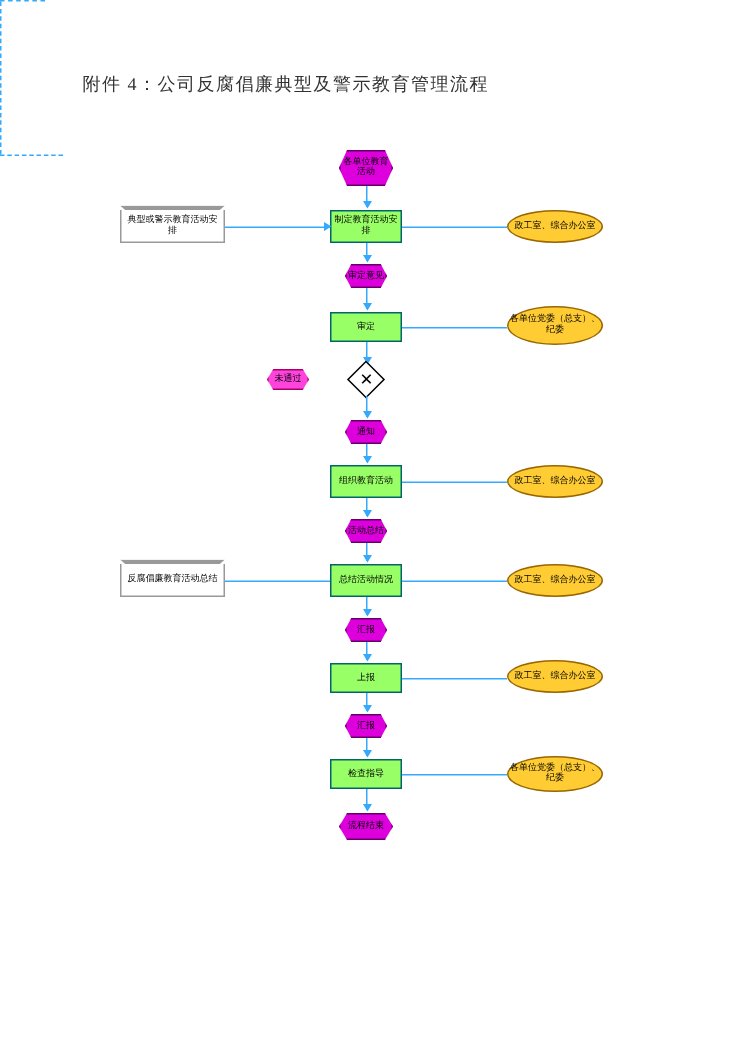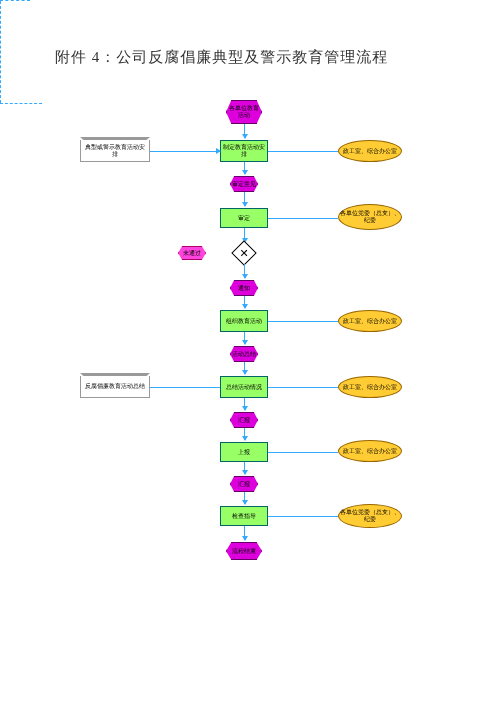--- a/index.html
+++ b/index.html
@@ -1,17 +1,17 @@
 <!DOCTYPE html>
 <html><head>
 <meta charset="utf-8">
 <style>
   html,body{margin:0;padding:0;background:#fff;font-family:"SimSun","Songti SC",serif}
   .page{width:500px;height:707px;position:relative;background:#fff}
-  .title{position:absolute;left:55px;top:48px;font-size:15px;color:#333;letter-spacing:1px}
+  .title{position:absolute;left:55px;top:48px;font-size:12px;color:#333;letter-spacing:1px}
   .shape{position:absolute;display:flex;align-items:center;justify-content:center;text-align:center;font-size:6px;line-height:1.15;color:#000;box-sizing:border-box}
   .process{background:#9f6;border:1px solid #066}
   .hexagon{background:#d0d;border:1px solid #606;clip-path:polygon(15% 0,85% 0,100% 50%,85% 100%,15% 100%,0 50%)}
   .ellipse{background:#fc3;border:1px solid #960;border-radius:50%}
   .note{background:#fff;border:1px solid #999;border-top:none;padding:2px}
   .note::before{content:"";position:absolute;left:-1px;top:-3px;width:calc(100% + 2px);height:3px;background:linear-gradient(90deg,#999 0%,#999 100%);clip-path:polygon(0 0,100% 0,95% 100%,5% 100%)}
   .gateway{width:18px;height:18px;border:1px solid #000;transform:rotate(45deg);background:#fff}
   .gateway::after{content:"✕";position:absolute;transform:rotate(-45deg);font-size:11px;left:4px;top:2px}
   .arrow{position:absolute;background:#3af;height:1px}
   .arrow-v{width:1px}

